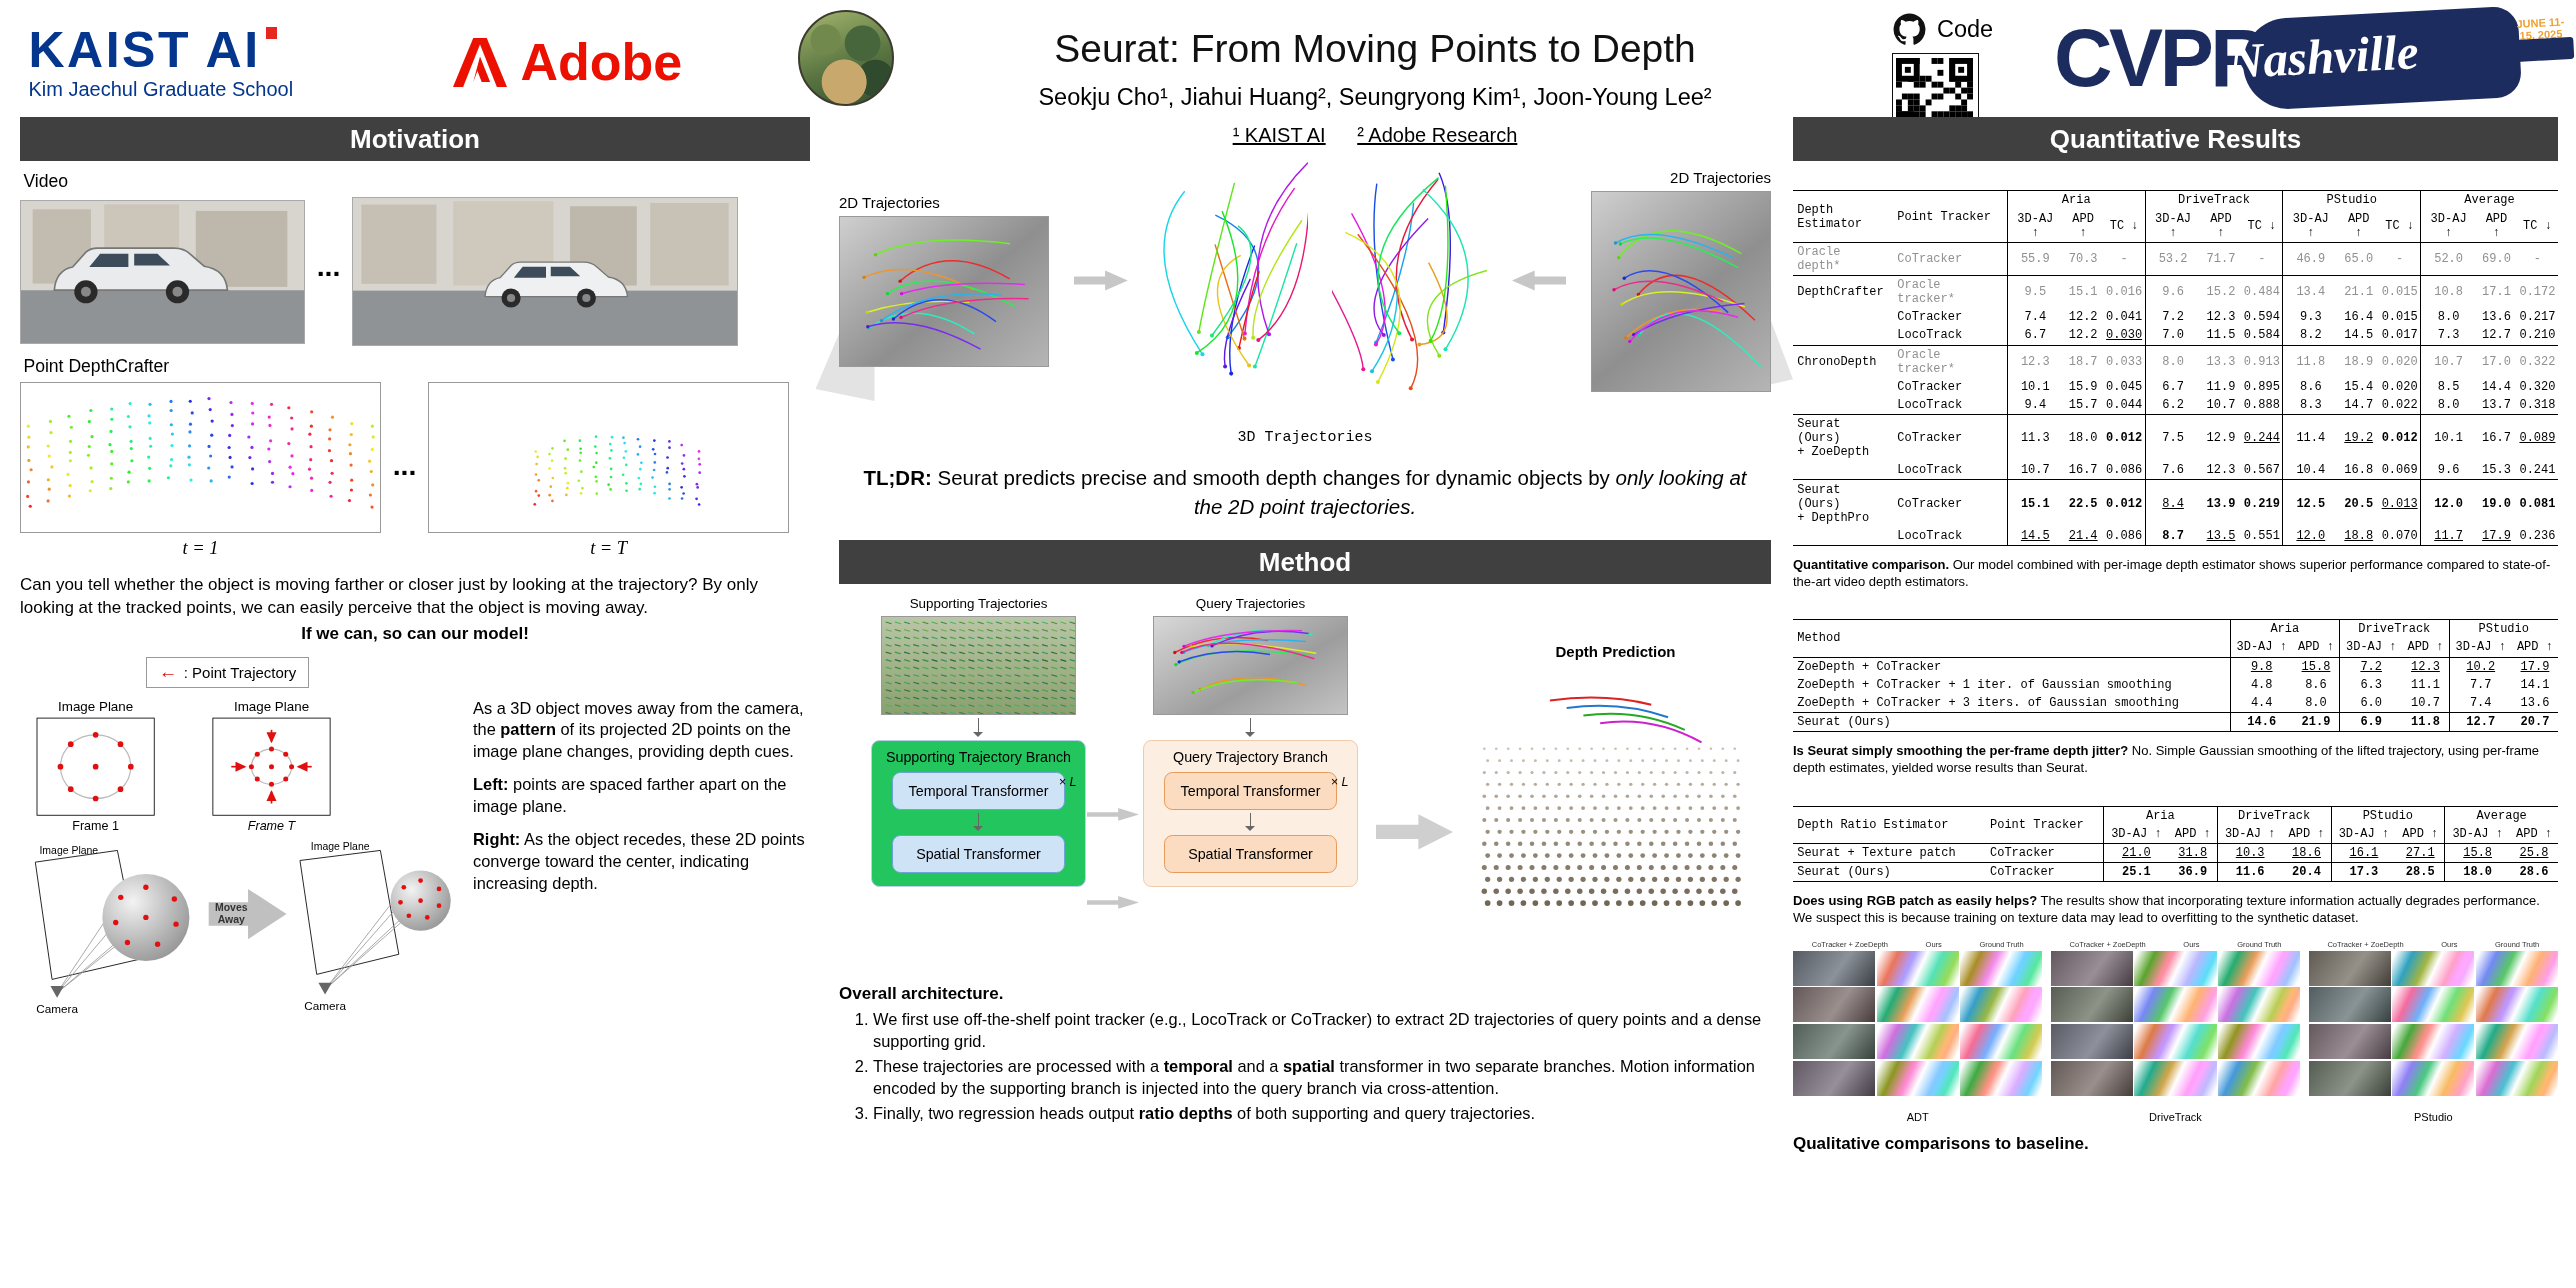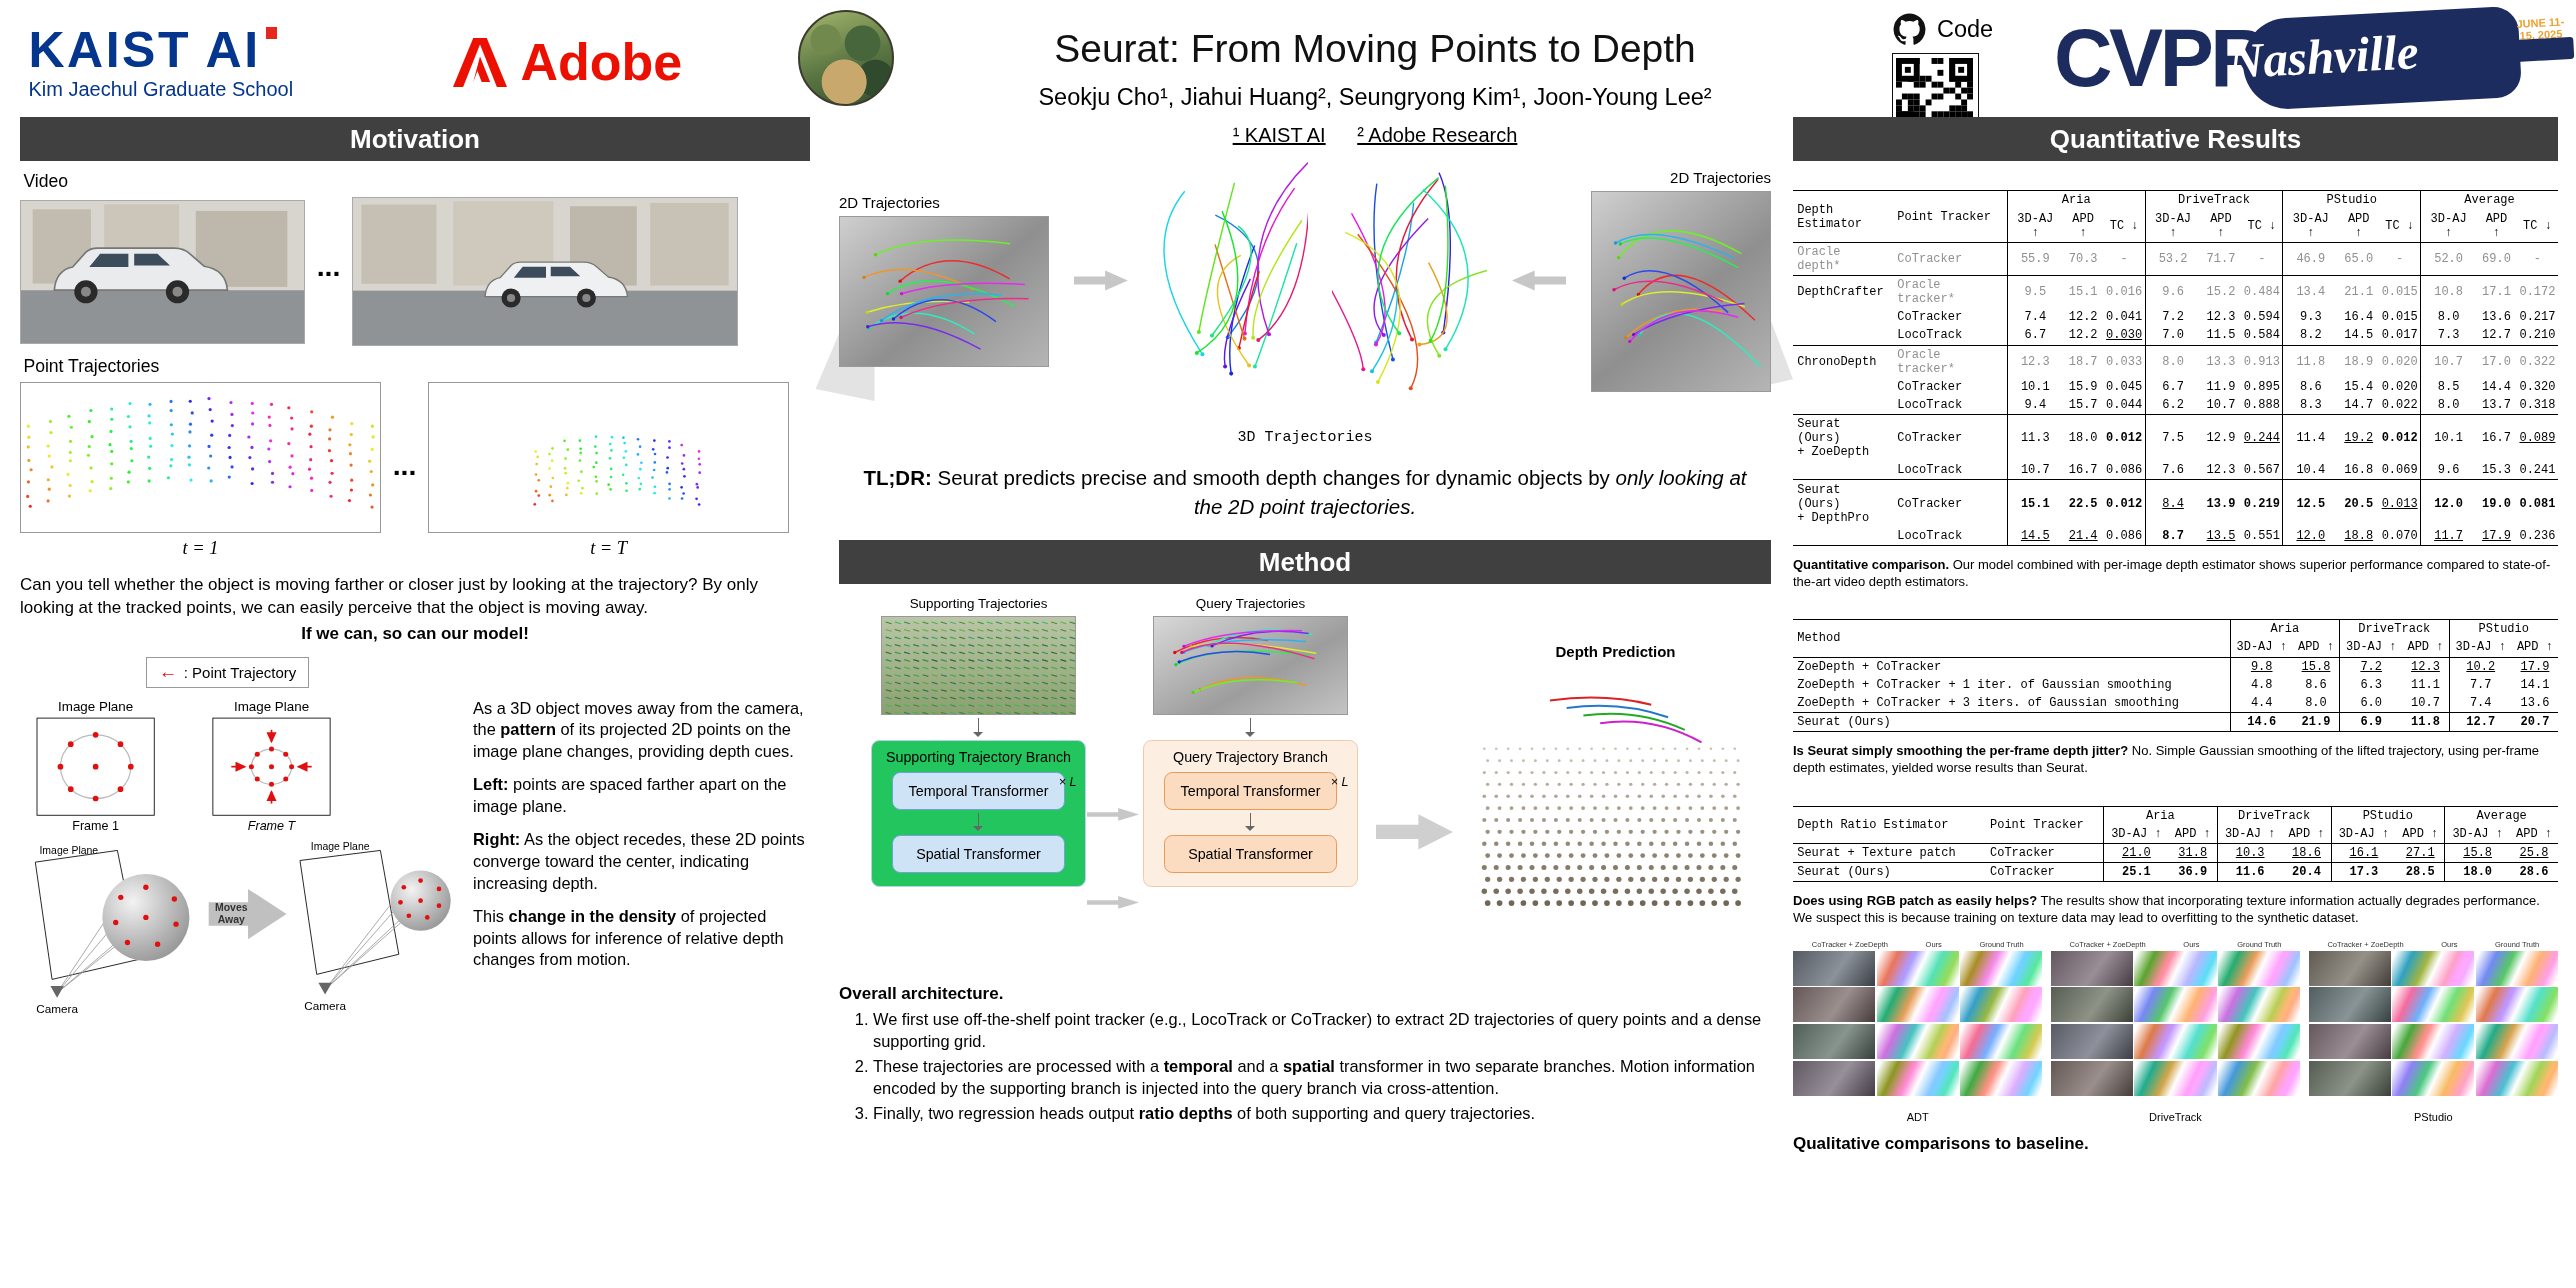--- a/index.html
+++ b/index.html
@@ -300,21 +300,21 @@
           <path d="M106 26 h28 l15 14 h-43 z" fill="#3c4c5a"></path>
           <circle cx="48" cy="72" r="14" fill="#2a2a2a"></circle>
             <circle cx="48" cy="72" r="6" fill="#888"></circle>
           <circle cx="158" cy="72" r="14" fill="#2a2a2a"></circle>
             <circle cx="158" cy="72" r="6" fill="#888"></circle>
         </g>
       </svg>
     </div>
   </div>
 
-  <div class="sec-label">Point Trajectories</div>
+  <div class="sec-label">Point DepthCrafter</div>
   <div class="media-row">
     <div class="plot-wrap">
       <div class="plot" style="width:361px;height:151px;"><svg width="359" height="149" viewBox="0 0 428 178">
             <circle cx="10.633604096947238" cy="147.20777315836398" r="1.9" fill="hsl(0,85%,55%)"></circle>
             <circle cx="7.527361392276362" cy="135.49218240998684" r="1.9" fill="hsl(9,85%,55%)"></circle>
             <circle cx="8.41032600379549" cy="118.14616906199602" r="1.9" fill="hsl(18,85%,55%)"></circle>
             <circle cx="11.645272333407775" cy="103.64332652822135" r="1.9" fill="hsl(27,85%,55%)"></circle>
             <circle cx="8.963162925792858" cy="92.49927426543084" r="1.9" fill="hsl(36,85%,55%)"></circle>
             <circle cx="8.260895126732066" cy="76.37939626820383" r="1.9" fill="hsl(45,85%,55%)"></circle>
             <circle cx="8.949783215066418" cy="64.76367795247583" r="1.9" fill="hsl(54,85%,55%)"></circle>
@@ -669,21 +669,20 @@
           <circle cx="486" cy="262" r="2.8"></circle>
       </g>
       <polygon points="356,340 372,340 364,354" fill="#666"></polygon>
       <text x="364" y="372" font-size="14" text-anchor="middle">Camera</text>
     </svg>
 
     <div class="diag-text">
       <p><span>As a 3D object moves away from the camera, the </span><b>pattern</b><span> of its projected 2D points on the image plane changes, providing depth cues.</span></p>
       <p><b>Left:</b><span> points are spaced farther apart on the image plane.</span></p>
       <p><b>Right:</b><span> As the object recedes, these 2D points converge toward the center, indicating increasing depth.</span></p>
-      <p><span>This </span><b>change in the density</b><span> of projected points allows for inference of relative depth changes from motion.</span></p>
     </div>
   </div>
 </div>
 
 <div id="col-mid" class="col">
   <div class="fig2d">
     <div class="fig-item">
       <div class="smalllabel">2D Trajectories</div>
       <div style="position:relative;">
         <div class="frust" style="left:-23.5px;top:34px;width:59px;height:151px;clip-path:polygon(100% 0,100% 100%,0 92%);"></div>

